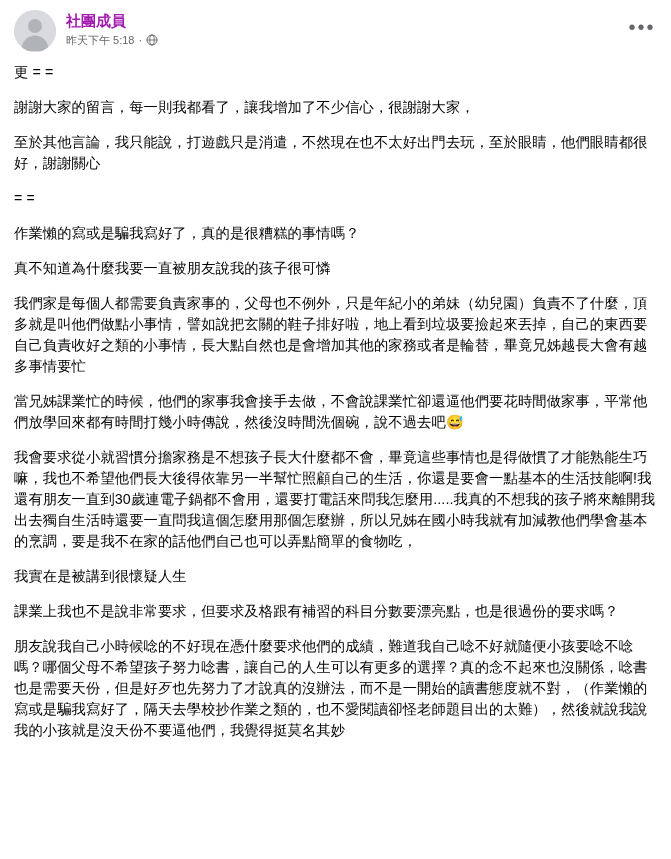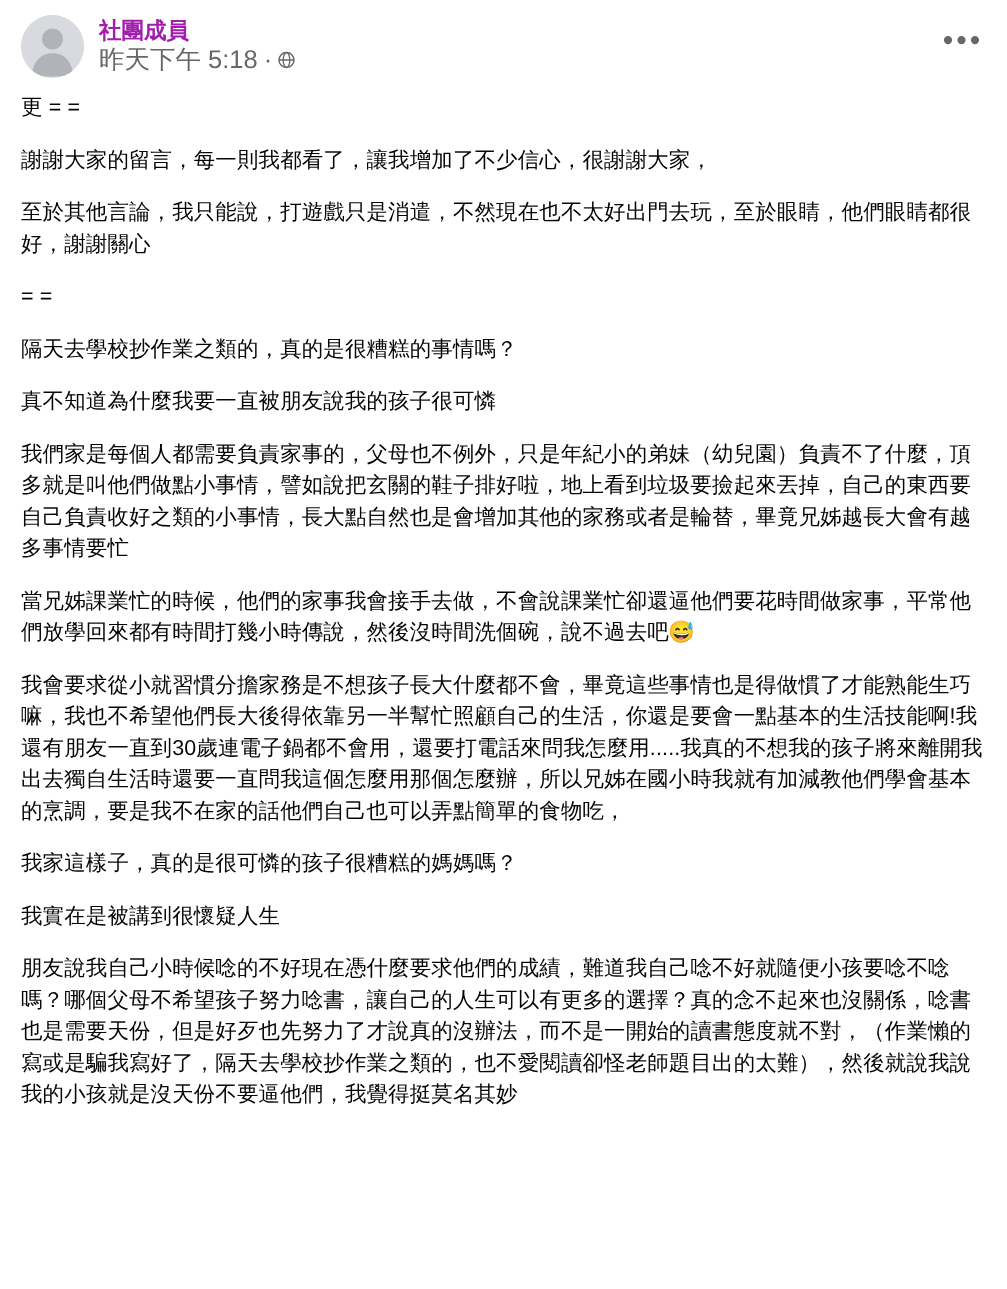--- a/index.html
+++ b/index.html
@@ -50,21 +50,21 @@
   .author-name {
     font-size: 15px;
     font-weight: bold;
     color: #a21caf;
     line-height: 19px;
   }
   .meta-row {
     display: flex;
     align-items: center;
     margin-top: 2px;
-    font-size: 17px;
+    font-size: 11px;
     color: #65676b;
     line-height: 16px;
   }
   .meta-sep {
     margin: 0 4px;
     color: #65676b;
   }
   .globe-icon {
     display: inline-flex;
     align-items: center;
@@ -130,24 +130,24 @@
       </div>
     </div>
     <div class="menu-dots">•••</div>
   </div>
 
   <div class="post-body">
     <p>更 = =</p>
     <p>謝謝大家的留言，每一則我都看了，讓我增加了不少信心，很謝謝大家，</p>
     <p>至於其他言論，我只能說，打遊戲只是消遣，不然現在也不太好出門去玩，至於眼睛，他們眼睛都很好，謝謝關心</p>
     <p>= =</p>
-    <p>隔天去學校抄作業之類的，真的是很糟糕的事情嗎？</p>
+    <p>作業懶的寫或是騙我寫好了，真的是很糟糕的事情嗎？</p>
     <p>真不知道為什麼我要一直被朋友說我的孩子很可憐</p>
     <p>我們家是每個人都需要負責家事的，父母也不例外，只是年紀小的弟妹（幼兒園）負責不了什麼，頂多就是叫他們做點小事情，譬如說把玄關的鞋子排好啦，地上看到垃圾要撿起來丟掉，自己的東西要自己負責收好之類的小事情，長大點自然也是會增加其他的家務或者是輪替，畢竟兄姊越長大會有越多事情要忙</p>
     <p>當兄姊課業忙的時候，他們的家事我會接手去做，不會說課業忙卻還逼他們要花時間做家事，平常他們放學回來都有時間打幾小時傳說，然後沒時間洗個碗，說不過去吧😅</p>
     <p>我會要求從小就習慣分擔家務是不想孩子長大什麼都不會，畢竟這些事情也是得做慣了才能熟能生巧嘛，我也不希望他們長大後得依靠另一半幫忙照顧自己的生活，你還是要會一點基本的生活技能啊!我還有朋友一直到30歲連電子鍋都不會用，還要打電話來問我怎麼用.....我真的不想我的孩子將來離開我出去獨自生活時還要一直問我這個怎麼用那個怎麼辦，所以兄姊在國小時我就有加減教他們學會基本的烹調，要是我不在家的話他們自己也可以弄點簡單的食物吃，</p>
-    <p>我家這樣子，真的是很可憐的孩子很糟糕的媽媽嗎？</p>
     <p>我實在是被講到很懷疑人生</p>
+    <p>課業上我也不是說非常要求，但要求及格跟有補習的科目分數要漂亮點，也是很過份的要求嗎？</p>
     <p>朋友說我自己小時候唸的不好現在憑什麼要求他們的成績，難道我自己唸不好就隨便小孩要唸不唸嗎？哪個父母不希望孩子努力唸書，讓自己的人生可以有更多的選擇？真的念不起來也沒關係，唸書也是需要天份，但是好歹也先努力了才說真的沒辦法，而不是一開始的讀書態度就不對，（作業懶的寫或是騙我寫好了，隔天去學校抄作業之類的，也不愛閱讀卻怪老師題目出的太難），然後就說我說我的小孩就是沒天份不要逼他們，我覺得挺莫名其妙</p>
 
   </div>
 
 </div>
 
 </body></html>

